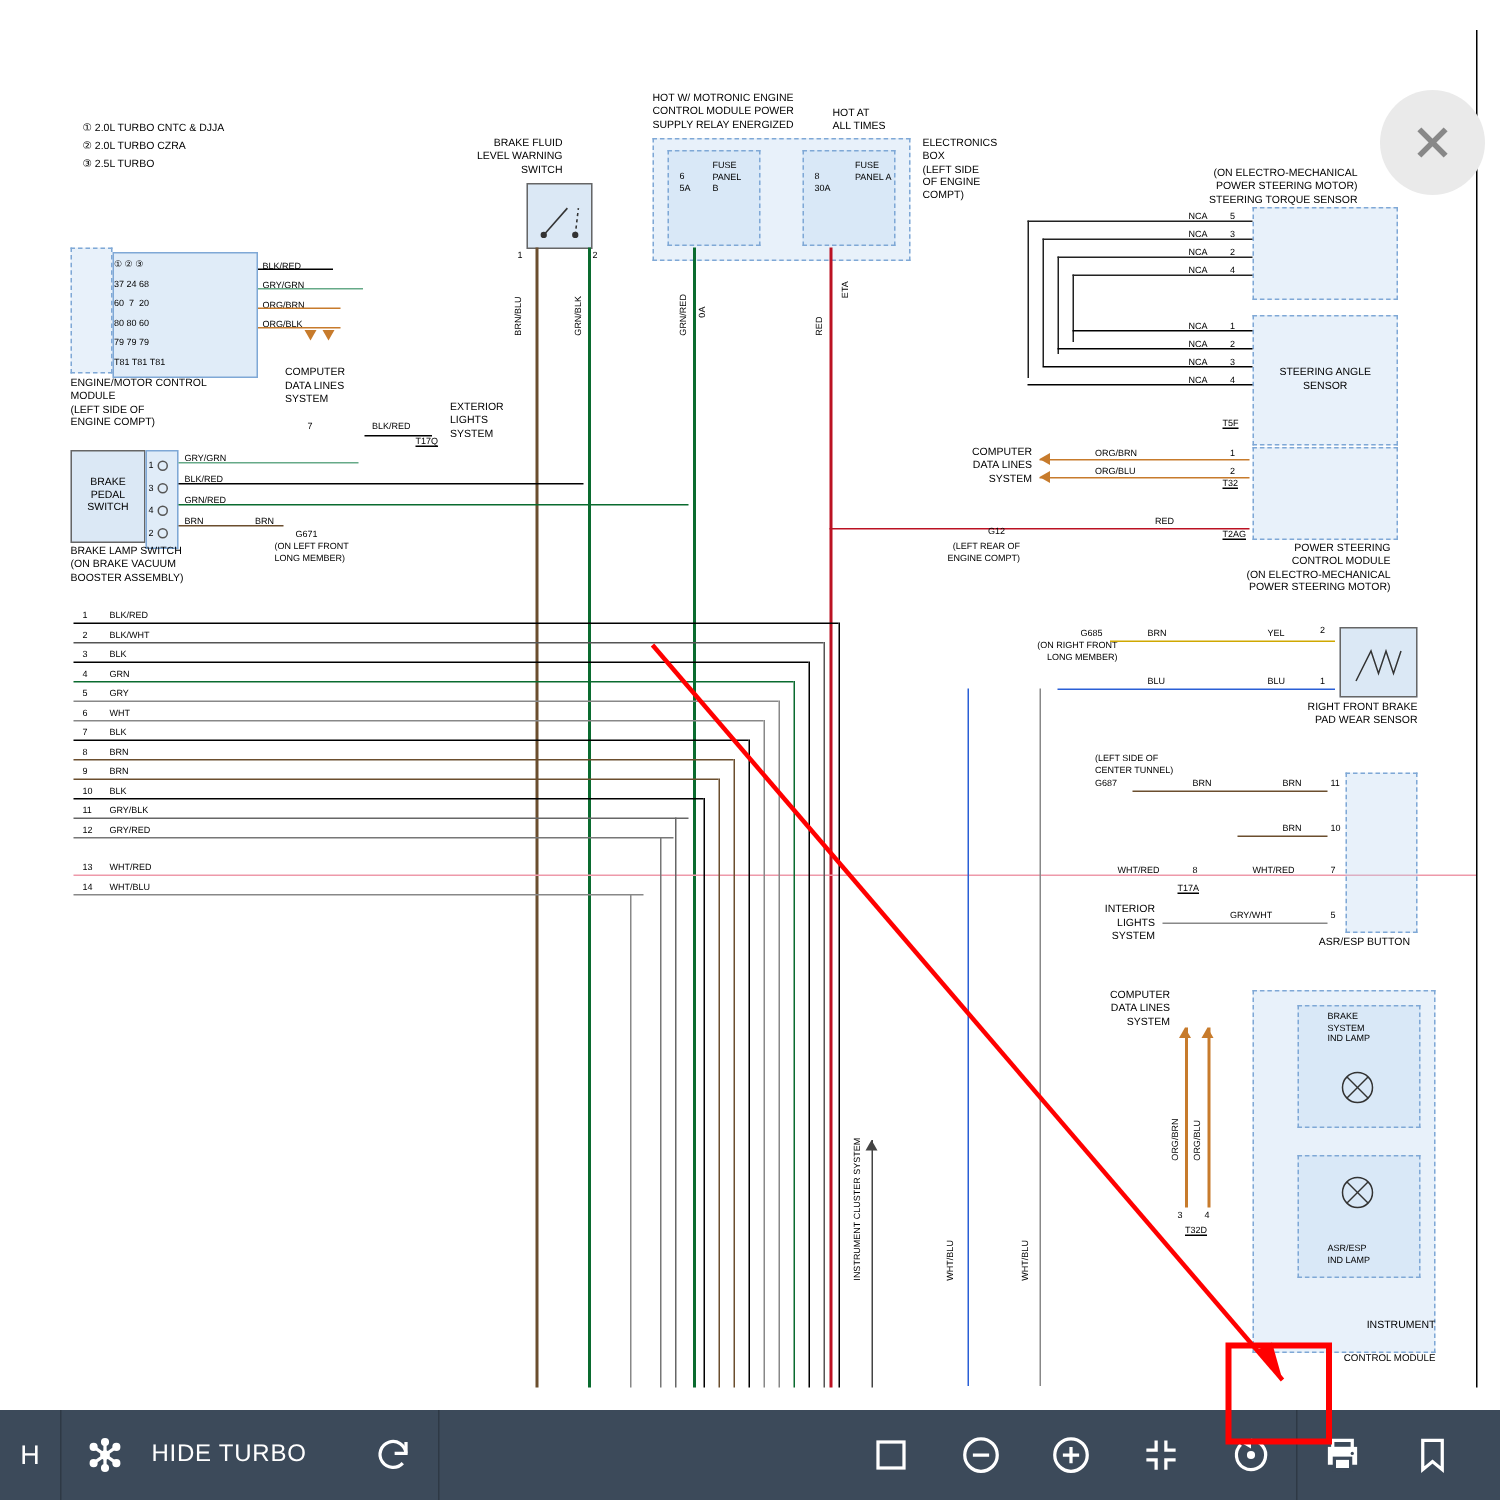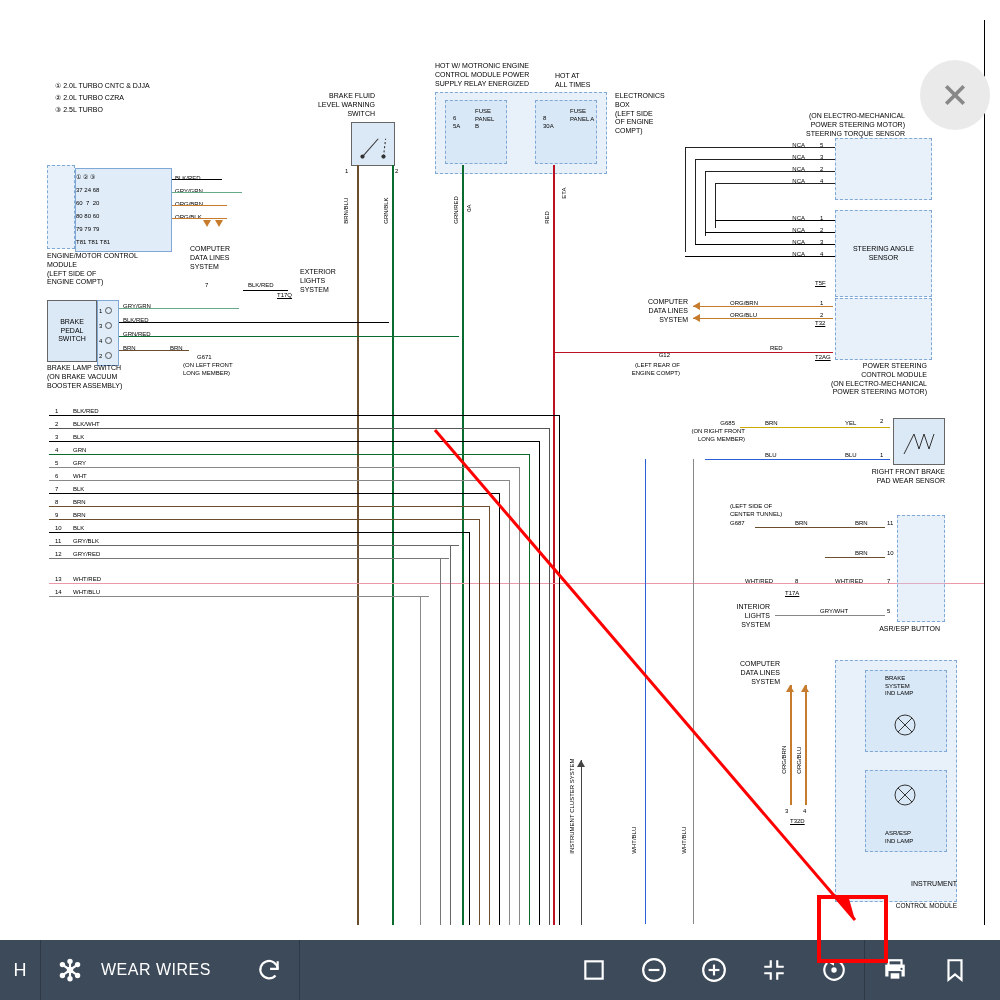--- a/index.html
+++ b/index.html
@@ -404,21 +404,21 @@
         <circle cx="19" cy="17" r="1.5" fill="#fff"></circle>
         <circle cx="12" cy="4" r="1.5" fill="#fff"></circle>
         <circle cx="12" cy="20" r="1.5" fill="#fff"></circle>
         <line x1="12" y1="12" x2="5" y2="7"></line>
         <line x1="12" y1="12" x2="19" y2="7"></line>
         <line x1="12" y1="12" x2="5" y2="17"></line>
         <line x1="12" y1="12" x2="19" y2="17"></line>
         <line x1="12" y1="12" x2="12" y2="4"></line>
         <line x1="12" y1="12" x2="12" y2="20"></line>
       </svg>
-    <span class="hidewires">WEAR WIRES</span>
+    <span class="hidewires">HIDE TURBO</span>
   </div>
   <div class="tbtn">
     <svg viewBox="0 0 24 24">
         <path d="M20 11a8 8 0 1 0-2 6"></path>
         <polyline points="20 4 20 11 13 11"></polyline>
       </svg>
   </div>
   <div class="sep"></div>
   <div style="flex:1"></div>
   <div class="tbtn">

